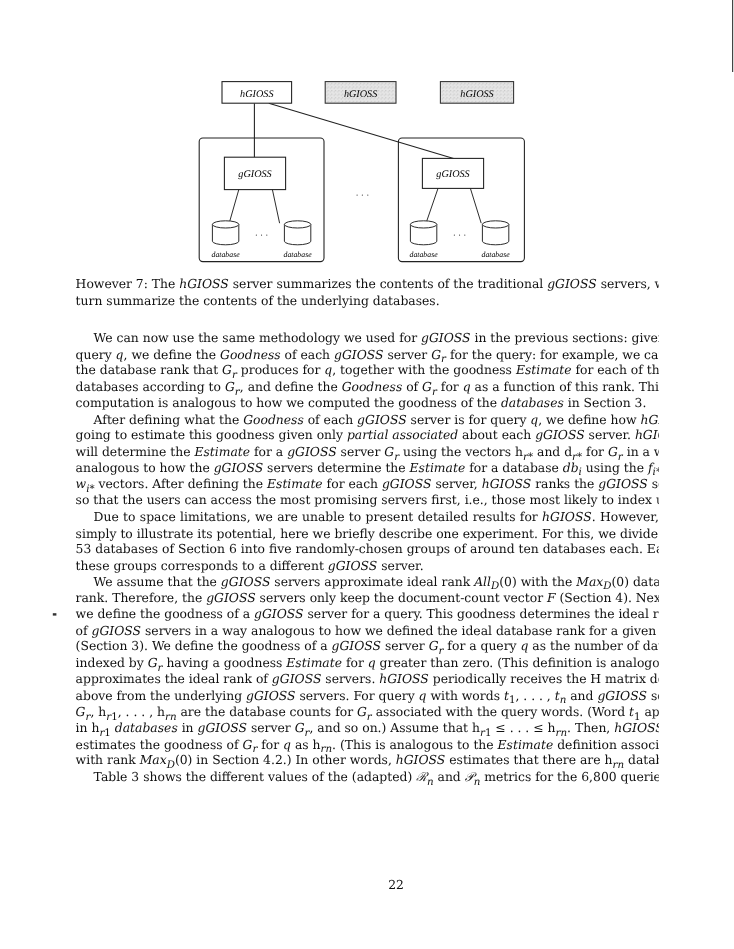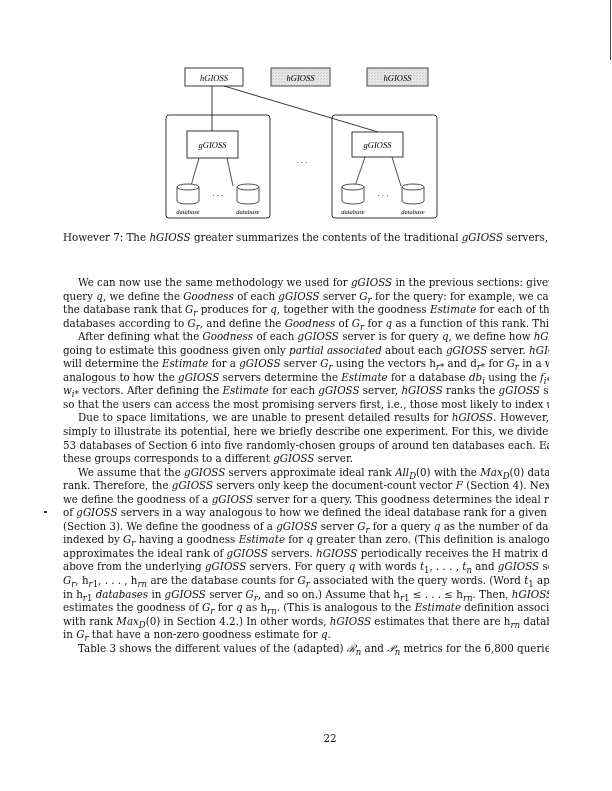--- a/index.html
+++ b/index.html
@@ -80,28 +80,30 @@
       <path d="M402 187 v14 a11 3 0 0 0 22 0 v-14" fill="#fff" stroke="#222" stroke-width="0.8"></path>
       <ellipse cx="413" cy="187" rx="11" ry="3" fill="#fff" stroke="#222" stroke-width="0.8"></ellipse>
     </g>
     <text x="383" y="198" text-anchor="middle" font-size="7" fill="#222">· · ·</text>
     <text x="353" y="214" text-anchor="middle" font-family="Liberation Serif, serif" font-style="italic" font-size="6.5">database</text>
     <text x="413" y="214" text-anchor="middle" font-family="Liberation Serif, serif" font-style="italic" font-size="6.5">database</text>
   </g>
 </svg>
 
 <div class="caption">
-  <span class="line"><span>However 7:</span> <span>The </span><i>hGIOSS</i><span> greater summarizes the contents of the traditional </span><i>gGIOSS</i><span> servers, who in</span></span>
+  <span class="line"><span>However 7:</span> <span>The </span><i>hGIOSS</i><span> server summarizes the contents of the traditional </span><i>gGIOSS</i><span> servers, who in</span></span>
+  <span class="line last">turn summarize the contents of the underlying databases.</span>
 </div>
 
 <div class="body-text" id="body-text">
     <span class="line indent">We can now use the same methodology we used for <i>gGIOSS</i> in the previous sections: given a</span>
     <span class="line">query <i>q</i>, we define the <i>Goodness</i> of each <i>gGIOSS</i> server <i>G<sub>r</sub></i> for the query: for example, we can take</span>
     <span class="line">the database rank that <i>G<sub>r</sub></i> produces for <i>q</i>, together with the goodness <i>Estimate</i> for each of these</span>
     <span class="line">databases according to <i>G<sub>r</sub></i>, and define the <i>Goodness</i> of <i>G<sub>r</sub></i> for <i>q</i> as a function of this rank. This</span>
+    <span class="line last">computation is analogous to how we computed the goodness of the <i>databases</i> in Section 3.</span>
     <span class="line indent">After defining what the <i>Goodness</i> of each <i>gGIOSS</i> server is for query <i>q</i>, we define how <i>hGIOSS</i> is</span>
     <span class="line">going to estimate this goodness given only <i>partial associated</i> about each <i>gGIOSS</i> server. <i>hGIOSS</i></span>
     <span class="line">will determine the <i>Estimate</i> for a <i>gGIOSS</i> server <i>G<sub>r</sub></i> using the vectors h<sub><i>r</i>*</sub> and d<sub><i>r</i>*</sub> for <i>G<sub>r</sub></i> in a way</span>
     <span class="line">analogous to how the <i>gGIOSS</i> servers determine the <i>Estimate</i> for a database <i>db<sub>i</sub></i> using the <i>f<sub>i</sub></i><sub>*</sub> and</span>
     <span class="line"><i>w<sub>i</sub></i><sub>*</sub> vectors. After defining the <i>Estimate</i> for each <i>gGIOSS</i> server, <i>hGIOSS</i> ranks the <i>gGIOSS</i> servers</span>
     <span class="line">so that the users can access the most promising servers first, i.e., those most likely to index useful</span>
     <span class="line indent">Due to space limitations, we are unable to present detailed results for <i>hGIOSS</i>. However,</span>
     <span class="line">simply to illustrate its potential, here we briefly describe one experiment. For this, we divide the</span>
     <span class="line">53 databases of Section 6 into five randomly-chosen groups of around ten databases each. Each of</span>
     <span class="line last">these groups corresponds to a different <i>gGIOSS</i> server.</span>
@@ -110,19 +112,18 @@
     <span class="line">we define the goodness of a <i>gGIOSS</i> server for a query. This goodness determines the ideal rank</span>
     <span class="line">of <i>gGIOSS</i> servers in a way analogous to how we defined the ideal database rank for a given query</span>
     <span class="line">(Section 3). We define the goodness of a <i>gGIOSS</i> server <i>G<sub>r</sub></i> for a query <i>q</i> as the number of databases</span>
     <span class="line">indexed by <i>G<sub>r</sub></i> having a goodness <i>Estimate</i> for <i>q</i> greater than zero. (This definition is analogous</span>
     <span class="line">approximates the ideal rank of <i>gGIOSS</i> servers. <i>hGIOSS</i> periodically receives the H matrix defined</span>
     <span class="line">above from the underlying <i>gGIOSS</i> servers. For query <i>q</i> with words <i>t</i><sub>1</sub>, . . . , <i>t<sub>n</sub></i> and <i>gGIOSS</i> server</span>
     <span class="line"><i>G<sub>r</sub></i>, h<sub><i>r</i>1</sub>, . . . , h<sub><i>rn</i></sub> are the database counts for <i>G<sub>r</sub></i> associated with the query words. (Word <i>t</i><sub>1</sub> appears</span>
     <span class="line">in h<sub><i>r</i>1</sub> <i>databases</i> in <i>gGIOSS</i> server <i>G<sub>r</sub></i>, and so on.) Assume that h<sub><i>r</i>1</sub> ≤ . . . ≤ h<sub><i>rn</i></sub>. Then, <i>hGIOSS</i></span>
     <span class="line">estimates the goodness of <i>G<sub>r</sub></i> for <i>q</i> as h<sub><i>rn</i></sub>. (This is analogous to the <i>Estimate</i> definition associated</span>
     <span class="line">with rank <i>Max<sub>D</sub></i>(0) in Section 4.2.) In other words, <i>hGIOSS</i> estimates that there are h<sub><i>rn</i></sub> databases</span>
-    <span class="line last">in <i>G<sub>r</sub></i> that have a non-zero goodness estimate for <i>q</i>.</span>
     <span class="line indent">Table 3 shows the different values of the (adapted) <i>ℛ<sub>n</sub></i> and <i>𝒫<sub>n</sub></i> metrics for the 6,800 queries of</span>
   </div>
 
 <div class="margin-mark"></div>
 
 <div class="page-number">22</div>
 
 </body></html>

